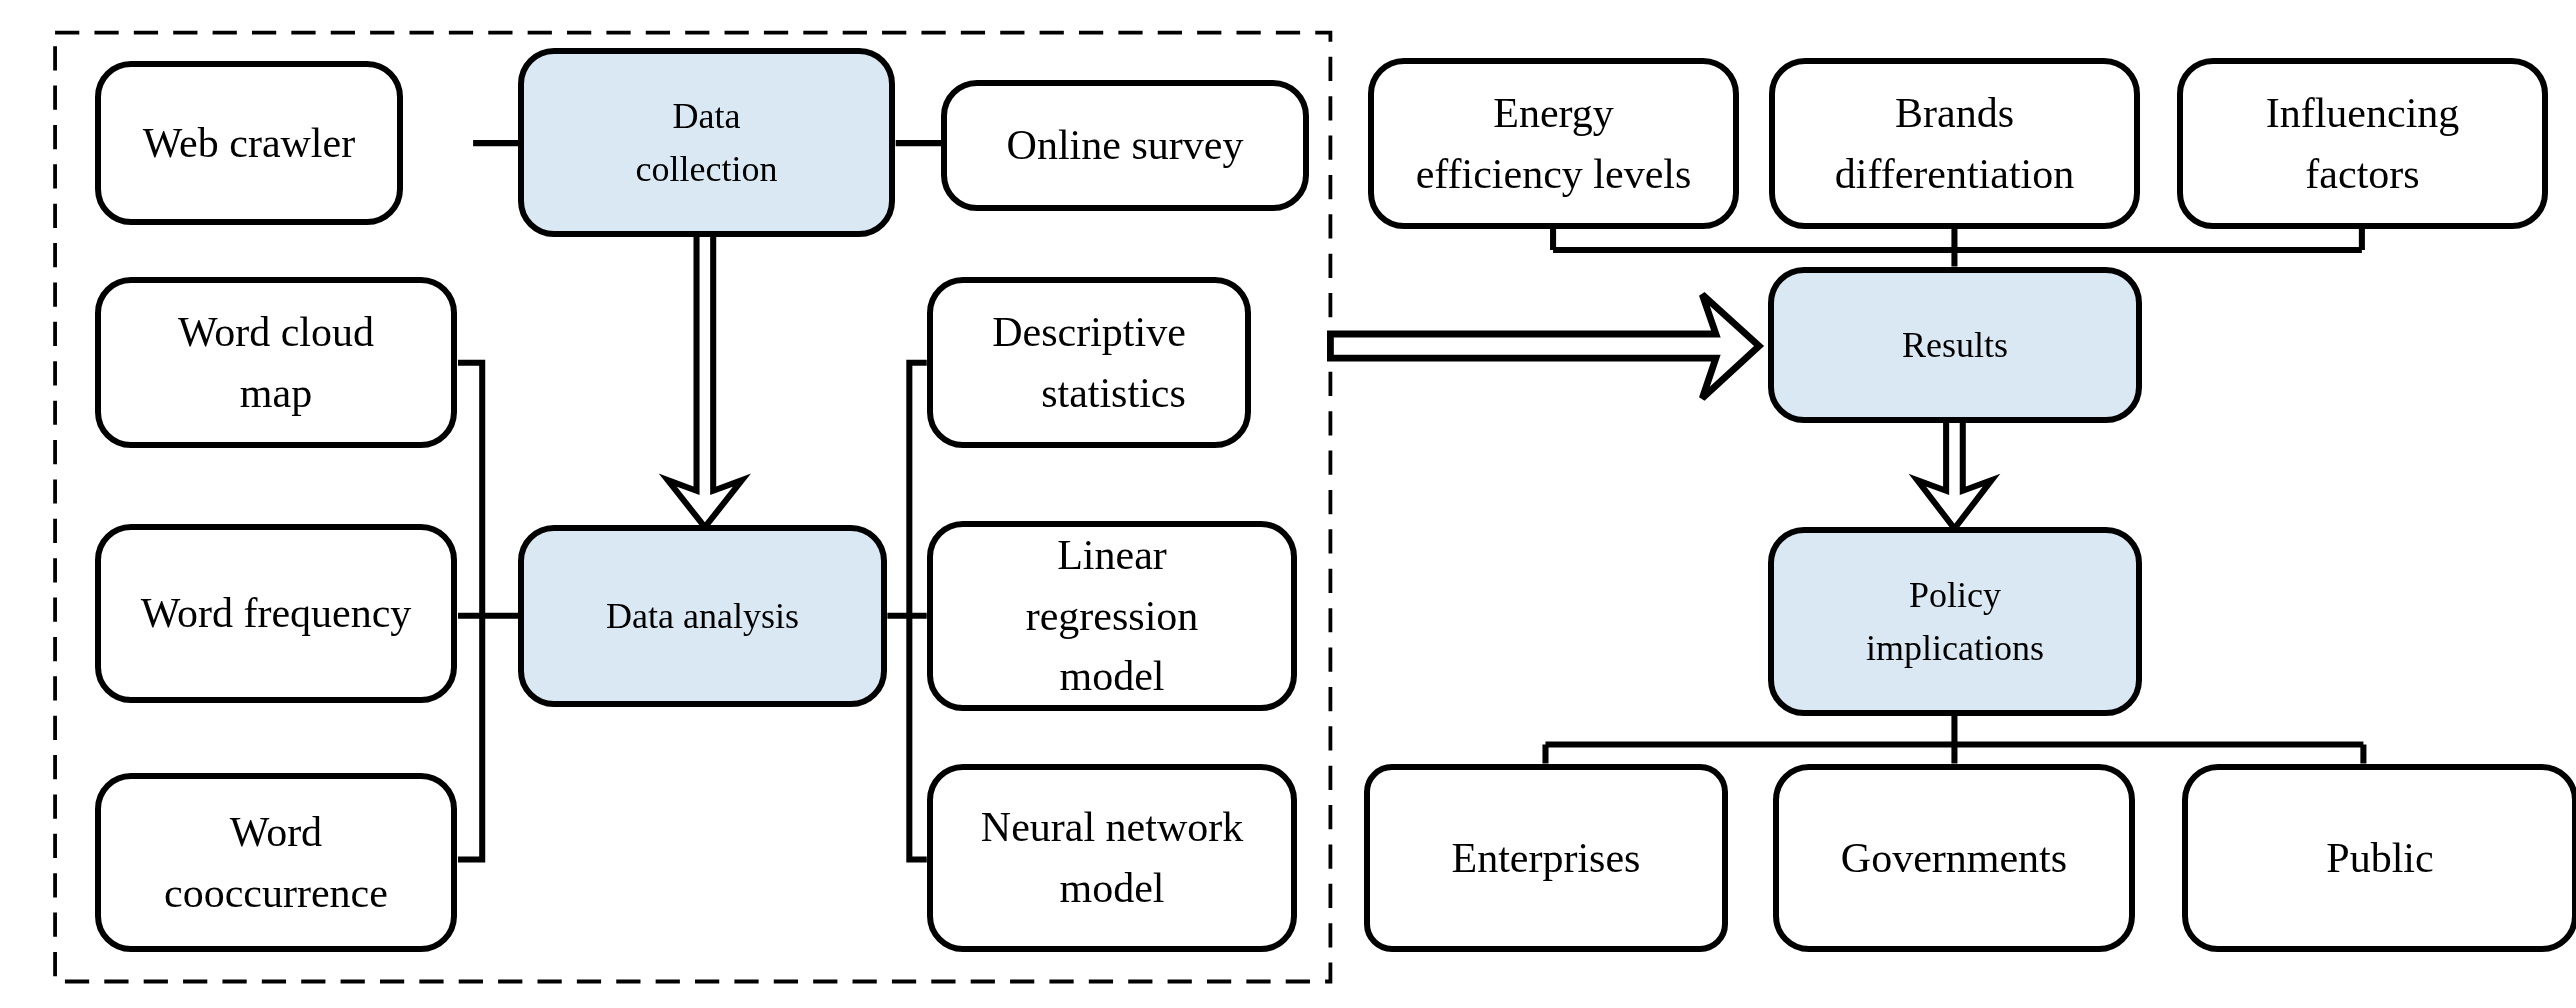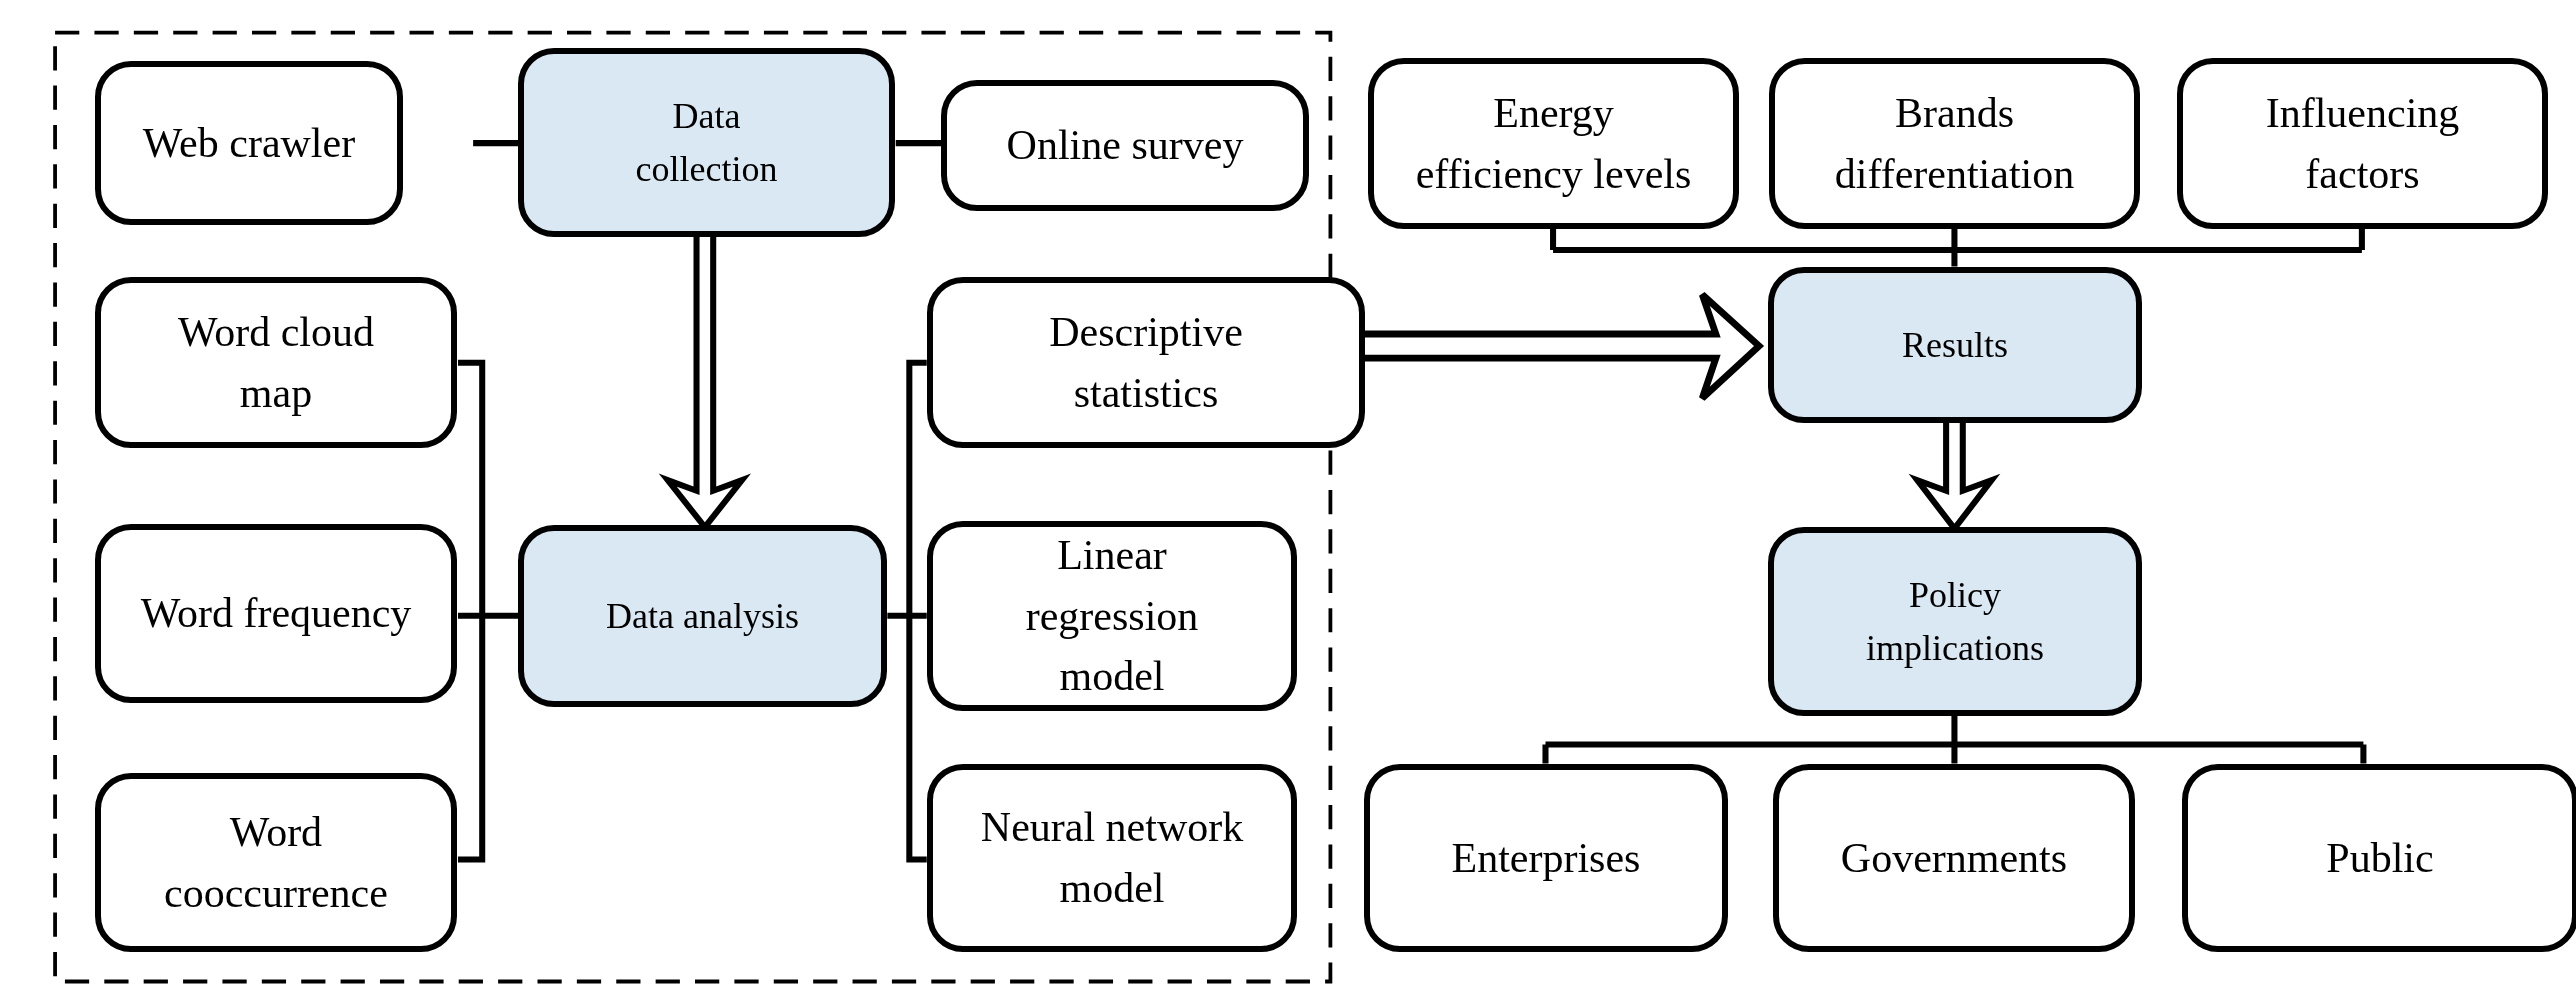--- a/index.html
+++ b/index.html
@@ -25,32 +25,32 @@
   .b-web-crawler        {left:95px;  top:61px;   width:308px; height:164px;}
   .b-data-collection    {left:518px;  top:48px;   width:377px; height:189px;}
   .b-online-survey      {left:941px; top:59px;   width:368px; height:131px;margin-top:21px;}
   
   .b-word-cloud-map     {left:95px;  top:277px;  width:362px; height:171px;}
   .b-word-frequency     {left:95px;  top:524px;  width:362px; height:179px;}
   .b-word-cooccurrence  {left:95px;  top:773px; width:362px; height:179px;}
   
   .b-data-analysis      {left:518px;  top:525px;  width:369px; height:182px;}
   
-  .b-descriptive        {left:927px; top:277px;  width:438px; height:171px;}
+  .b-descriptive        {left:927px; top:277px;  width:324px; height:171px;text-align:right;}
   .b-linear-regression  {left:927px; top:521px;  width:370px; height:190px;}
   .b-neural-network     {left:927px; top:764px; width:370px; height:188px;}
   
   .b-energy             {left:1368px; top:58px;   width:371px; height:171px;}
   .b-brands             {left:1769px; top:58px;   width:371px; height:171px;}
   .b-influencing        {left:2177px; top:58px;   width:371px; height:171px;}
   
   .b-results            {left:1768px; top:267px;  width:374px; height:156px;}
   .b-policy             {left:1768px; top:527px;  width:374px; height:189px;}
   
-  .b-enterprises        {left:1364px; top:764px; width:364px; height:188px;}
+  .b-enterprises        {left:1364px; top:764px; width:364px; height:188px;border-radius:28px;}
   .b-governments        {left:1773px; top:764px; width:362px; height:188px;}
   .b-public             {left:2182px; top:764px; width:396px; height:188px;}
 </style>
 </head>
 <body>
 
 <div id="canvas">
 
   <svg id="wires" viewBox="0 0 3400 1331" xmlns="http://www.w3.org/2000/svg">
 

